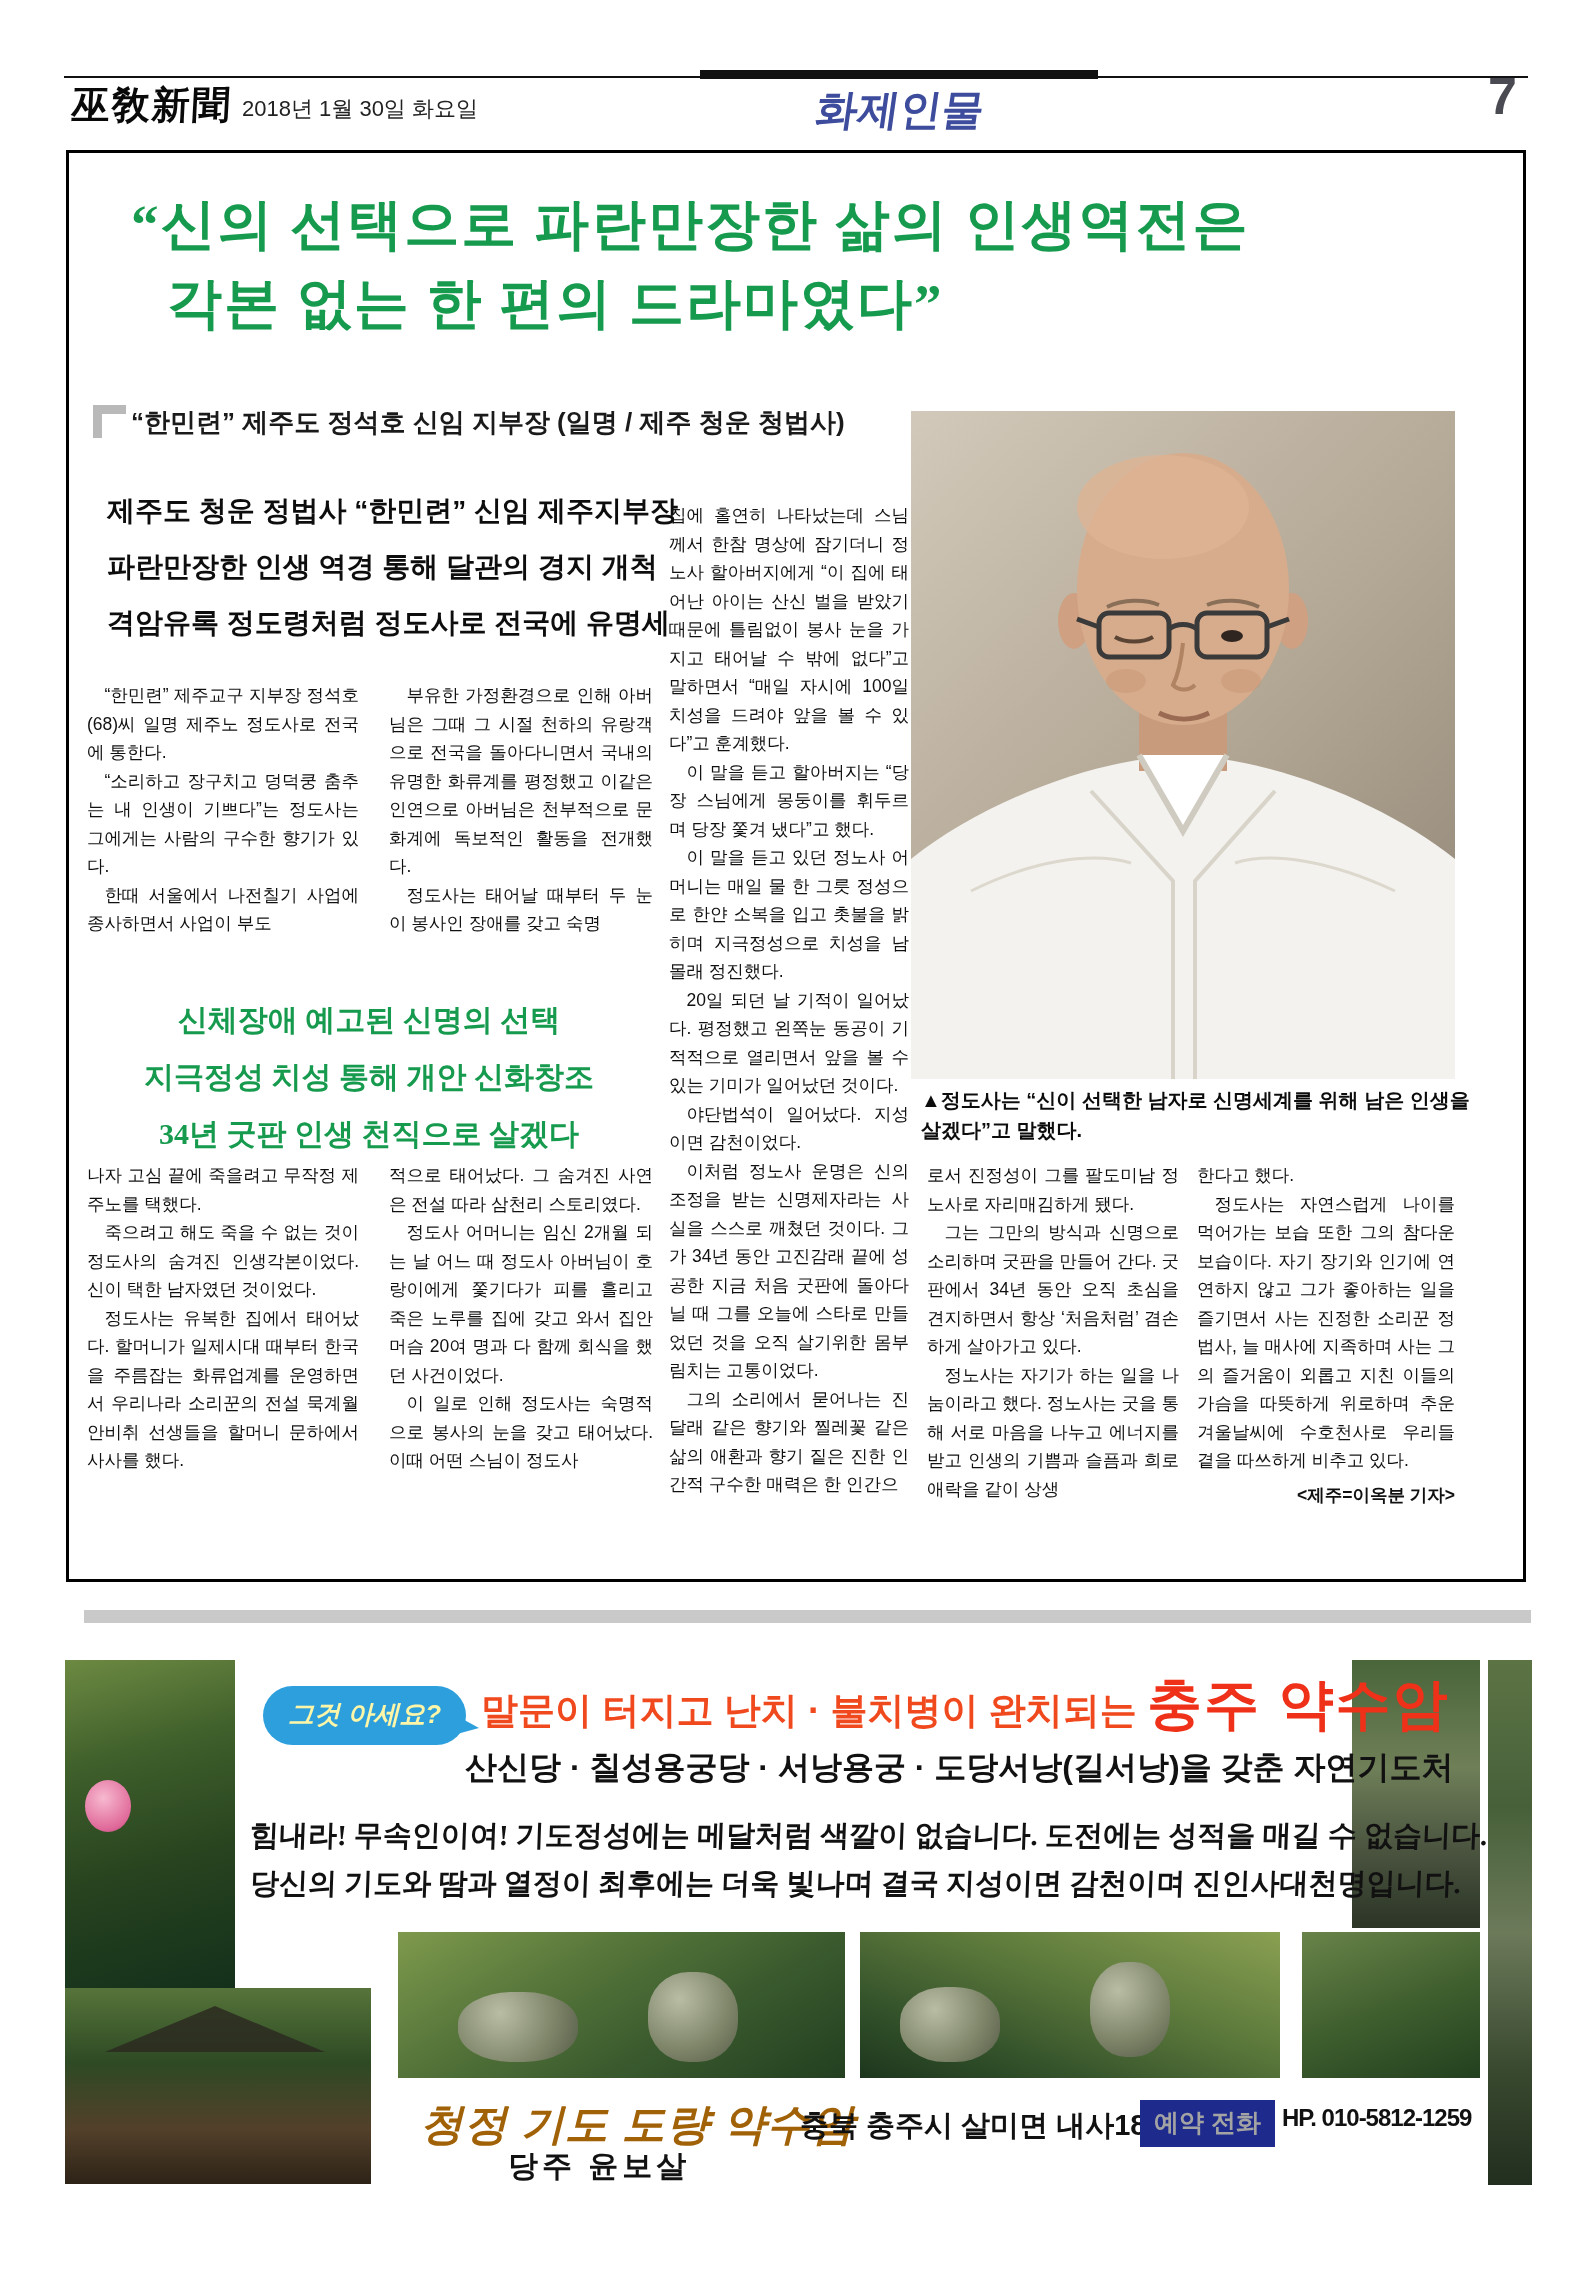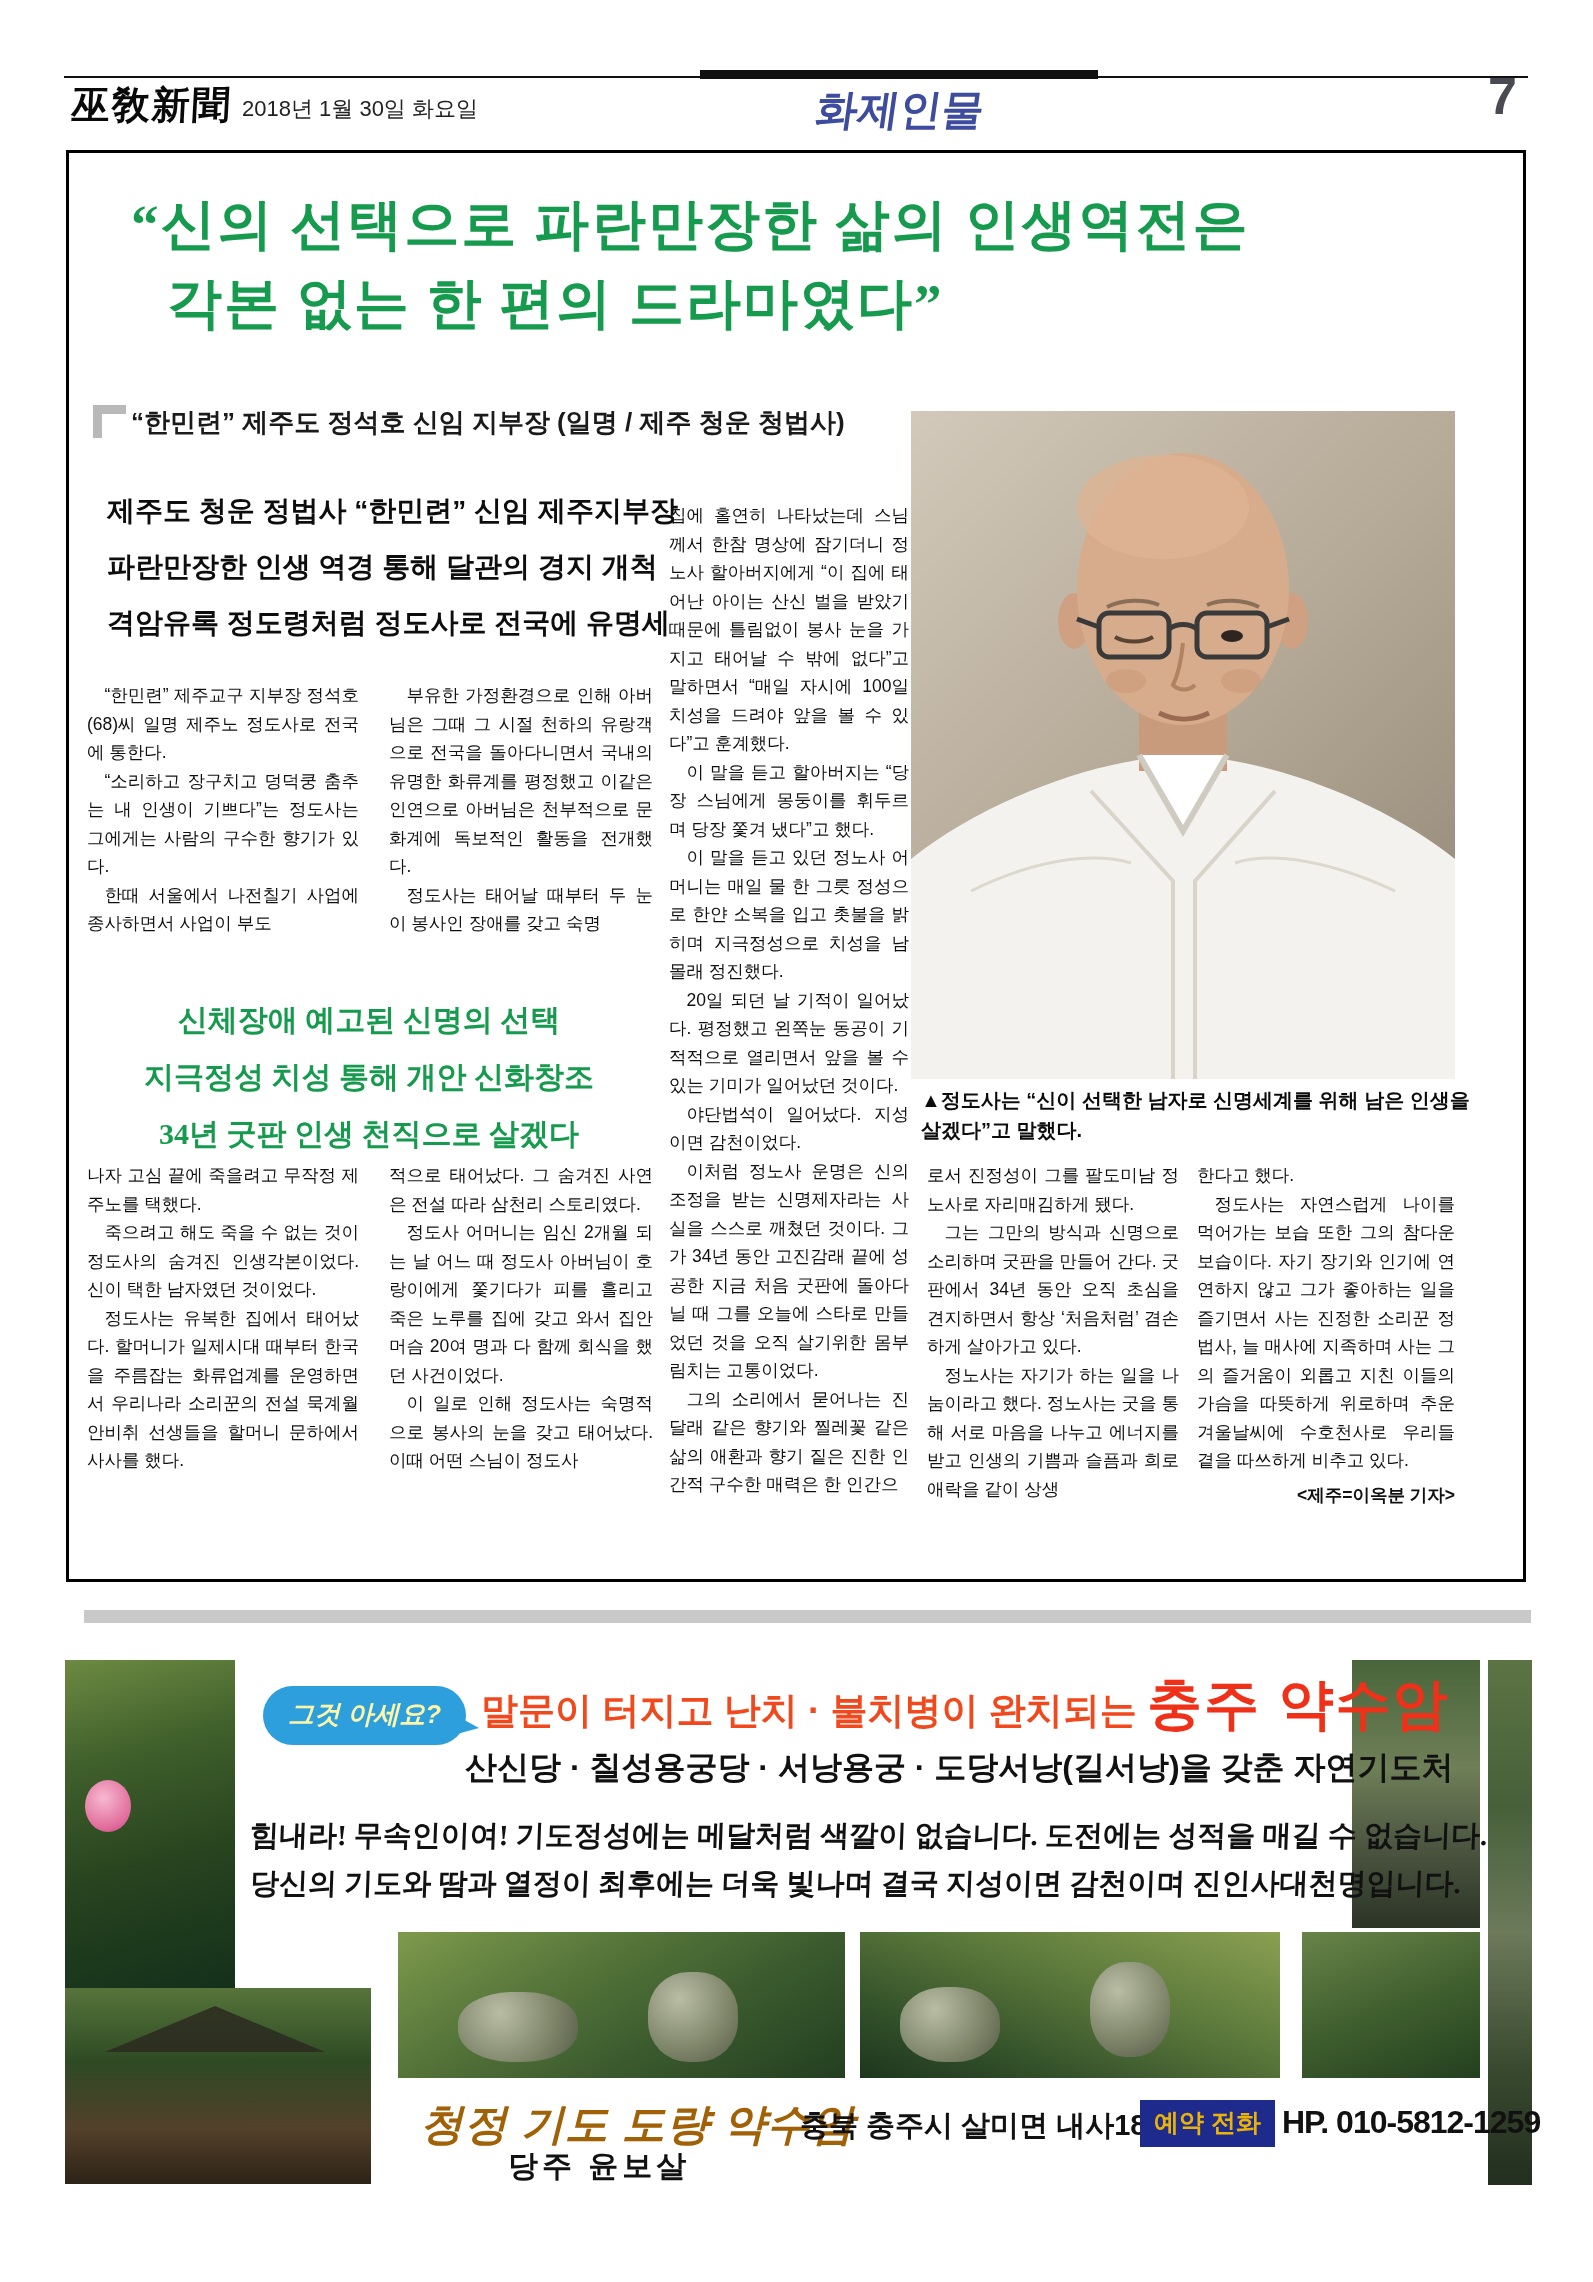--- a/index.html
+++ b/index.html
@@ -79,23 +79,23 @@
   .ad-headline .brand{font-size:55px;letter-spacing:2px;color:#ee3118;}
   .ad-sub{position:absolute;left:215px;top:86px;width:860px;text-align:center;
           font-size:32px;font-weight:700;color:#111;white-space:nowrap;}
   .ad-body1{position:absolute;left:0;top:156px;width:100%;text-align:center;font-size:29px;font-weight:700;
             font-family:"Liberation Serif",serif;transform:skewX(-2deg);white-space:nowrap;}
   .ad-body2{position:absolute;left:0;top:204px;width:100%;text-align:center;font-size:29px;font-weight:700;
             font-family:"Liberation Serif",serif;transform:skewX(-2deg);white-space:nowrap;}
   .temple-title{left:420px;top:2096px;font-size:43px;font-weight:700;color:#a16207;letter-spacing:1px;white-space:nowrap;font-style:italic;}
   .temple-owner{left:508px;top:2146px;font-size:30px;font-weight:700;letter-spacing:4px;white-space:nowrap;}
   .ad-address{left:800px;top:2106px;font-size:29px;font-weight:700;white-space:nowrap;}
-  .reserve-box{left:1140px;top:2100px;background:#1e2b8c;color:#eab308;font-size:25px;font-weight:700;
+  .reserve-box{left:1140px;top:2100px;background:#1e2b8c;color:#a3a3a3;font-size:25px;font-weight:700;
                padding:6px 14px 8px 14px;white-space:nowrap;}
-  .ad-phone{left:1282px;top:2104px;font-size:32px;font-weight:700;white-space:nowrap;letter-spacing:-1px;}
+  .ad-phone{left:1282px;top:2104px;font-size:24px;font-weight:700;white-space:nowrap;letter-spacing:-1px;}
 </style>
 </head>
 <body>
 
 <div class="page">
 
   <div class="abs rule-thin"></div>
   <div class="abs rule-thick"></div>
   <div class="abs paper-name">巫敎新聞</div>
   <div class="abs paper-date">2018년 1월 30일 화요일</div>

